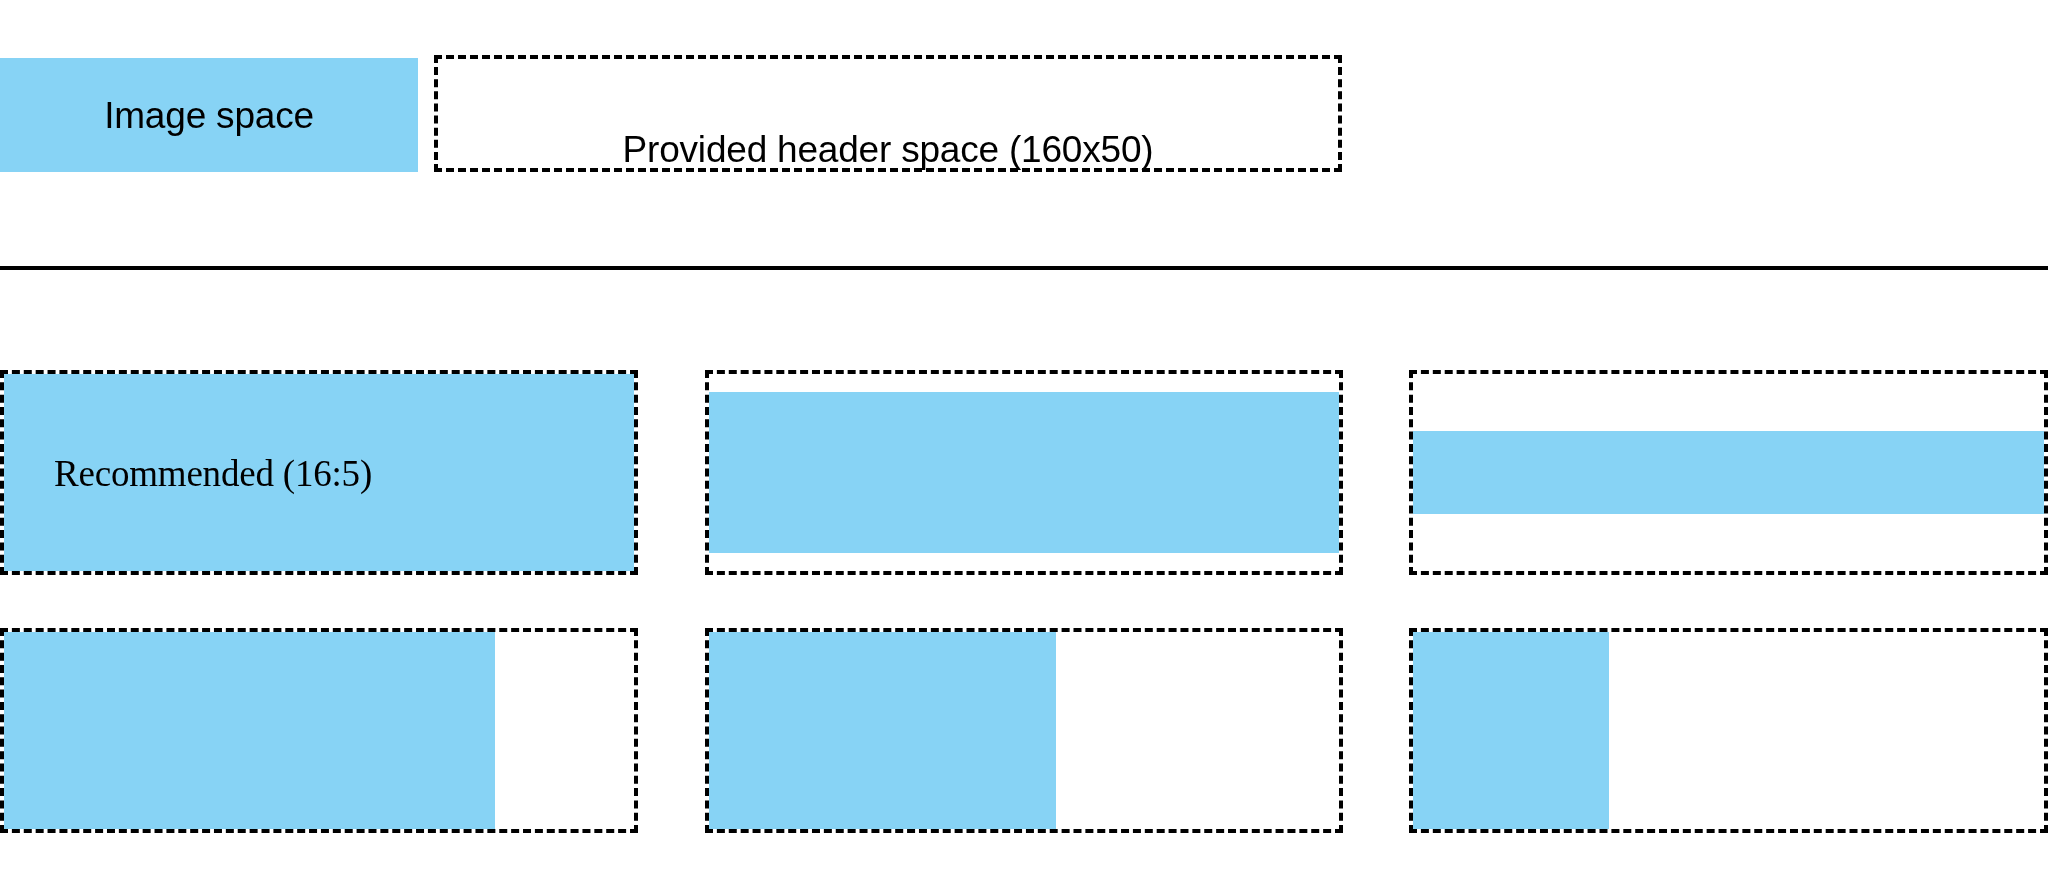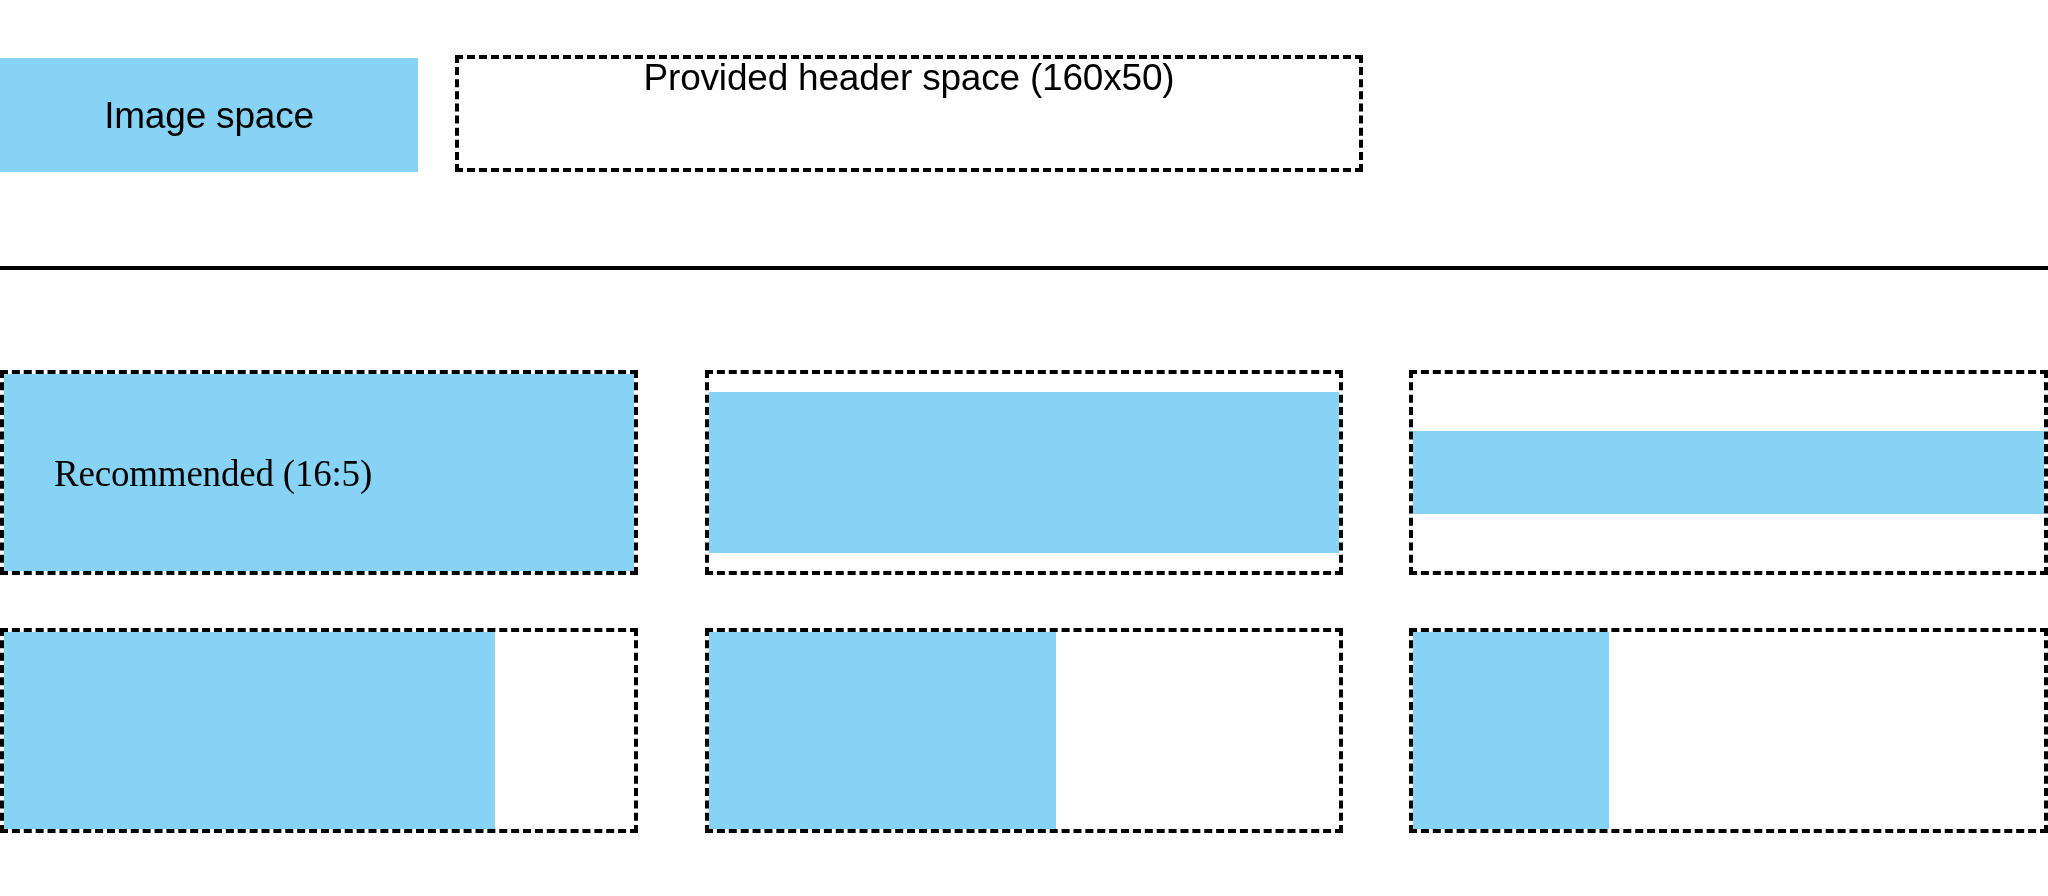--- a/index.html
+++ b/index.html
@@ -46,29 +46,29 @@
     font-size: 37px;
     font-weight: 400;
     letter-spacing: -0.2px;
     line-height: 1;
     color: #000;
     white-space: nowrap;
   }
 
   .header-space-box {
     position: absolute;
-    left: 455px;
+    left: 434px;
     top: 55px;
     width: 908px;
     height: 117px;
     box-sizing: border-box;
     border: 4px dashed #000000;
     background: transparent;
     display: flex;
-    align-items: flex-start;
+    align-items: flex-end;
     justify-content: center;
   }
   .header-space-label {
     font-size: 37px;
     font-weight: 400;
     letter-spacing: -0.2px;
     line-height: 1;
     color: #000;
     white-space: nowrap;
   }

